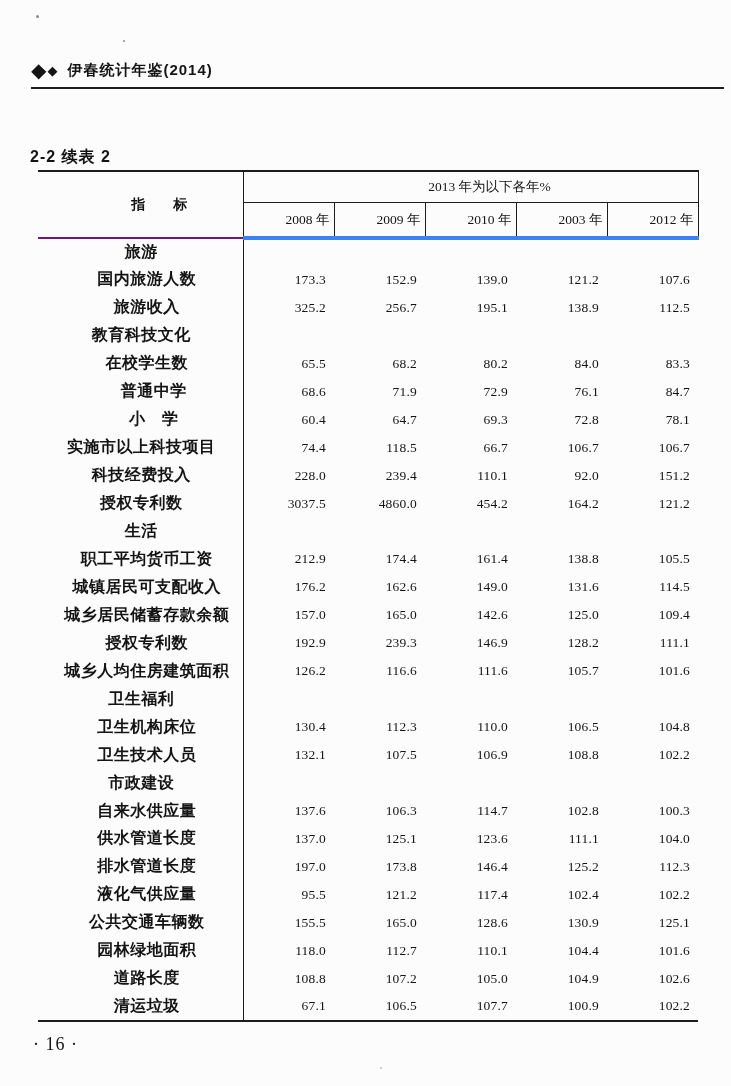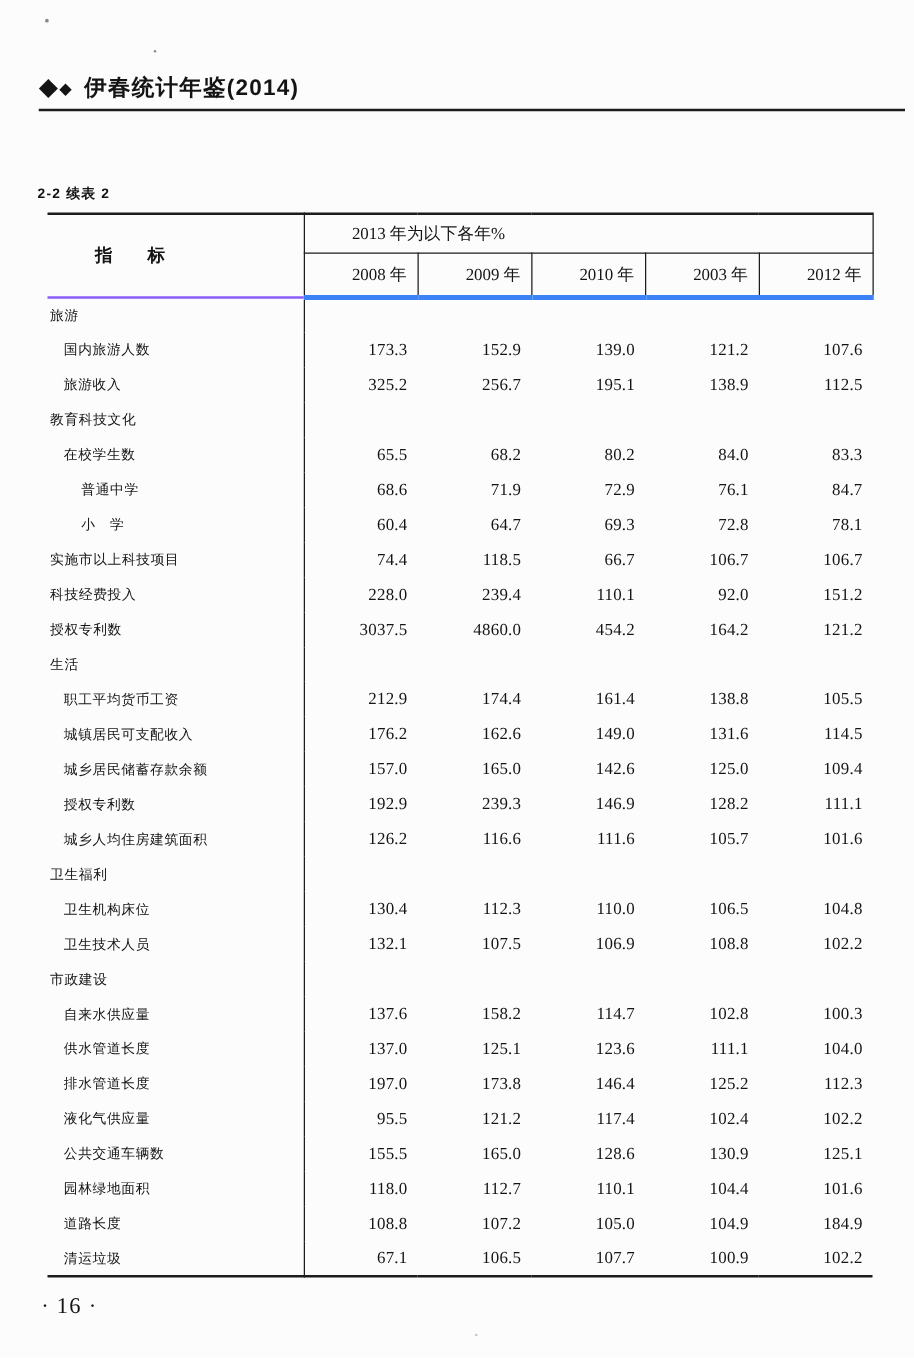--- a/index.html
+++ b/index.html
@@ -18,85 +18,86 @@
     left: 31px;
     top: 56px;
     height: 28px;
     display: flex;
     align-items: center;
   }
   .brand .d1 { font-size: 20px; line-height: 1; }
   .brand .d2 { font-size: 13px; line-height: 1; margin-left: 1px; }
   .brand .brand-title {
     margin-left: 10px;
-    font-size: 18px;
+    font-size: 15px;
     font-weight: bold;
     letter-spacing: 1px;
   }
   .brand-rule {
     position: absolute;
     left: 31px;
     top: 87px;
     width: 693px;
     height: 2px;
     background: #1c1c1c;
   }
   
   .tbl-label {
     position: absolute;
     left: 30px;
     top: 147px;
-    font-size: 11px;
+    font-size: 16px;
     font-weight: bold;
     letter-spacing: 1px;
   }
   
   .table-wrap { position: absolute; left: 38px; top: 170px; width: 660px; }
   table {
     width: 660px;
     border-collapse: collapse;
     table-layout: fixed;
     border-top: 2px solid #1c1c1c;
     border-bottom: 2px solid #1c1c1c;
   }
   col.c0 { width: 205px; }
   col.cy { width: 91px; }
   th, td { padding: 0; margin: 0; vertical-align: middle; }
   thead th {
     font-family: "Liberation Serif", serif;
     font-size: 13.5px;
     font-weight: normal;
-    text-align: left;
+    text-align: center;
     padding-left: 38px;
   }
   .indicator-th {
     font-family: "Liberation Sans", sans-serif;
     font-weight: bold;
     font-size: 14px;
     border-right: 1px solid #1c1c1c;
-    border-bottom: 2px solid #8b5cf6;
+    border-bottom: 2px solid #701a75;
   }
   .group-th {
     height: 30px;
     border-bottom: 1px solid #1c1c1c;
     border-right: 1px solid #1c1c1c;
   }
   .year-th {
     height: 33px;
     border-right: 1px solid #1c1c1c;
     border-bottom: 4px solid #3b82f6;
   }
   tbody tr { height: 27.96px; }
   td.lbl {
-    font-size: 11px;
-    font-weight: normal;
+    font-size: 16px;
+    font-weight: bold;
     letter-spacing: 0.5px;
     border-right: 1px solid #1c1c1c;
     white-space: nowrap;
     overflow: hidden;
+    text-align: center;
   }
   td.lbl.lvl0 { padding-left: 2px; }
   td.lbl.lvl1 { padding-left: 13px; }
   td.lbl.lvl2 { padding-left: 27px; }
   td.val {
     font-family: "Liberation Serif", serif;
     font-size: 13.5px;
     text-align: right;
     padding-right: 8px;
     letter-spacing: 0.2px;
@@ -314,21 +315,21 @@
             <td class="lbl lvl0">市政建设</td>
             <td class="val"></td>
             <td class="val"></td>
             <td class="val"></td>
             <td class="val"></td>
             <td class="val"></td>
           </tr>
           <tr>
             <td class="lbl lvl1">自来水供应量</td>
             <td class="val">137.6</td>
-            <td class="val">158.2</td>
+            <td class="val">106.3</td>
             <td class="val">114.7</td>
             <td class="val">102.8</td>
             <td class="val">100.3</td>
           </tr>
           <tr>
             <td class="lbl lvl1">供水管道长度</td>
             <td class="val">137.0</td>
             <td class="val">125.1</td>
             <td class="val">123.6</td>
             <td class="val">111.1</td>
@@ -365,21 +366,21 @@
             <td class="val">110.1</td>
             <td class="val">104.4</td>
             <td class="val">101.6</td>
           </tr>
           <tr>
             <td class="lbl lvl1">道路长度</td>
             <td class="val">108.8</td>
             <td class="val">107.2</td>
             <td class="val">105.0</td>
             <td class="val">104.9</td>
-            <td class="val">184.9</td>
+            <td class="val">102.6</td>
           </tr>
           <tr>
             <td class="lbl lvl1">清运垃圾</td>
             <td class="val">67.1</td>
             <td class="val">106.5</td>
             <td class="val">107.7</td>
             <td class="val">100.9</td>
             <td class="val">102.2</td>
           </tr>
         </tbody>

